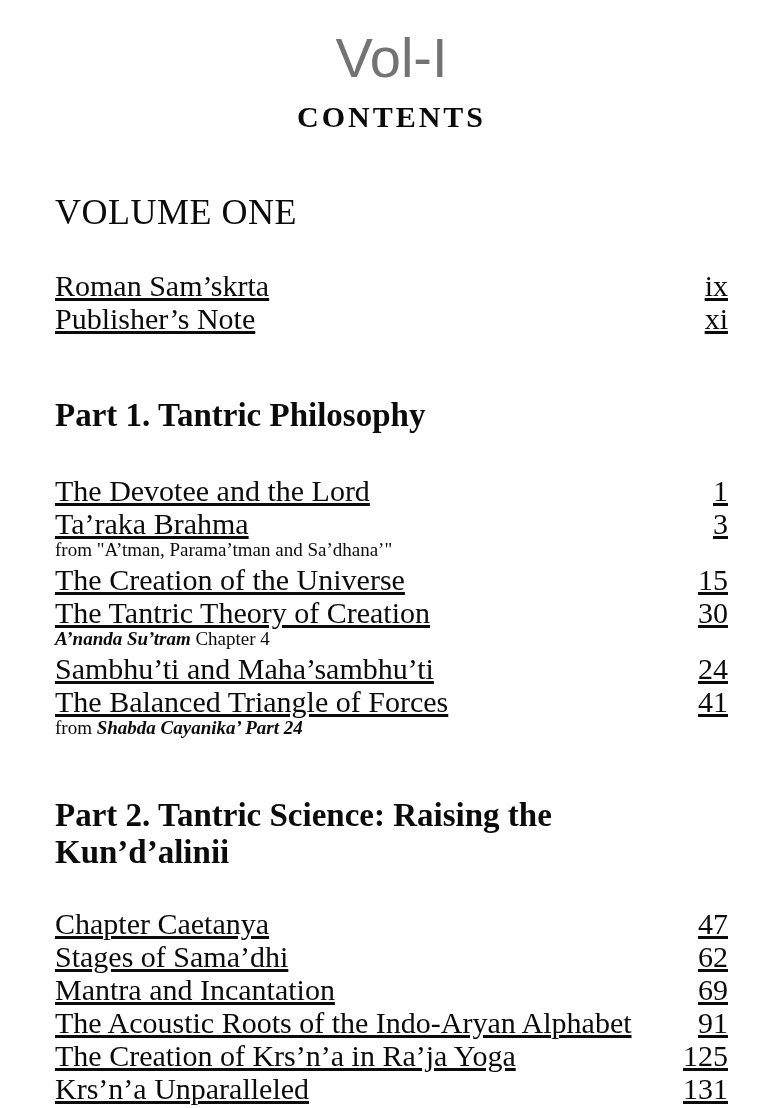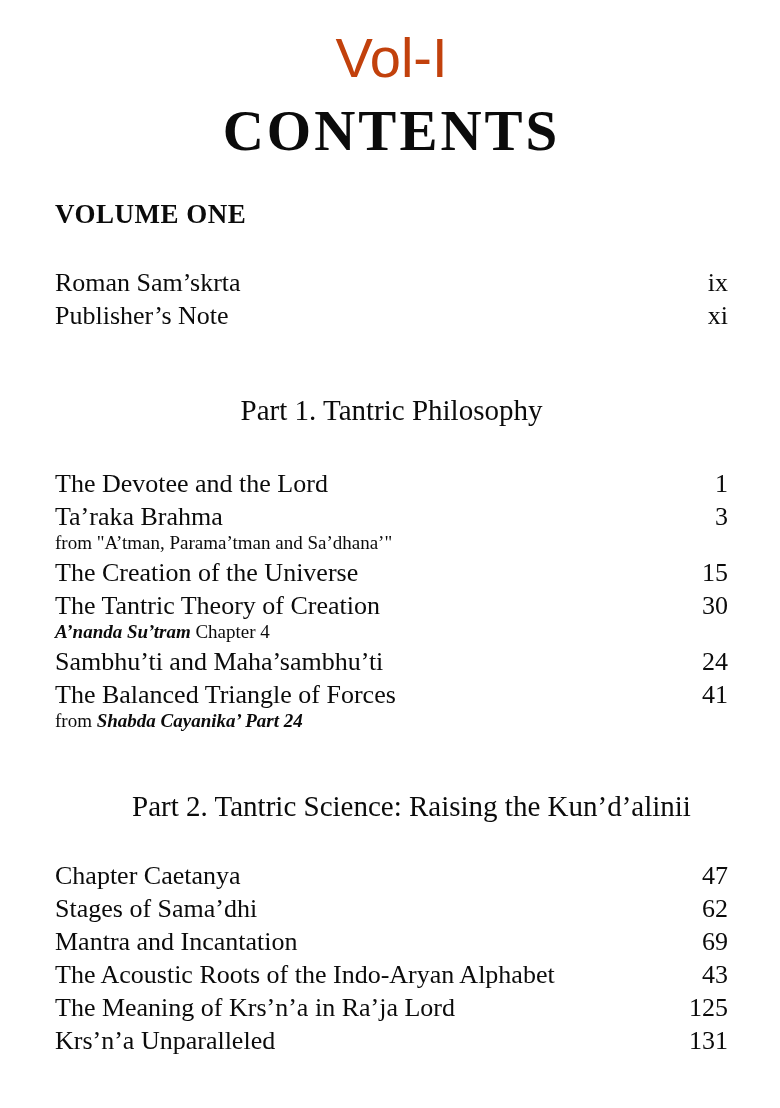--- a/index.html
+++ b/index.html
@@ -5,36 +5,36 @@
   html, body { margin: 0; padding: 0; background: #ffffff; }
   .page {
     width: 780px; height: 1108px; box-sizing: border-box;
     padding: 18px 52px 0 55px; background: #ffffff;
     font-family: "Liberation Serif", serif; color: #0b0b0b;
     overflow: hidden;
   }
   .vol {
     margin-top: 12px; text-align: center;
     font-family: "Liberation Sans", sans-serif;
-    font-size: 56px; line-height: 1; color: #c2410c;
+    font-size: 56px; line-height: 1; color: #737373;
   }
   .contents {
     margin-top: 15px; text-align: center;
-    font-size: 57px; font-weight: bold; letter-spacing: 3px; line-height: 1.05;
+    font-size: 30px; font-weight: bold; letter-spacing: 3px; line-height: 1.05;
   }
-  .volume-one { margin-top: 38px; font-size: 27px; font-weight: bold; letter-spacing: .5px; }
+  .volume-one { margin-top: 58px; font-size: 36px; font-weight: normal; letter-spacing: .5px; }
   .front { margin-top: 36px; }
   .toc-row {
     display: flex; justify-content: space-between; align-items: flex-start;
-    font-size: 26px; line-height: 33px;
+    font-size: 30px; line-height: 33px; text-decoration: underline;
   }
   .toc-page { padding-left: 12px; white-space: nowrap; }
-  .part-heading { font-size: 29px; font-weight: normal; text-align: center; }
+  .part-heading { font-size: 33px; font-weight: bold; }
   .ph1 { margin-top: 62px; }
-  .ph2 { margin-top: 56px; margin-left: 40px; }
+  .ph2 { margin-top: 56px; }
   .list1 { margin-top: 40px; }
   .list2 { margin-top: 36px; }
   .toc-sub { font-size: 19px; line-height: 26px; margin-top: -3px; }
   .toc-sub em { font-style: italic; font-weight: bold; }
 </style>
 </head>
 <body>
 
 <div class="page">
 
@@ -96,24 +96,24 @@
     <div class="toc-row">
       <span>Stages of Sama’dhi</span>
       <span class="toc-page">62</span>
     </div>
     <div class="toc-row">
       <span>Mantra and Incantation</span>
       <span class="toc-page">69</span>
     </div>
     <div class="toc-row">
       <span>The Acoustic Roots of the Indo-Aryan Alphabet</span>
-      <span class="toc-page">43</span>
+      <span class="toc-page">91</span>
     </div>
     <div class="toc-row">
-      <span>The Meaning of Krs’n’a in Ra’ja Lord</span>
+      <span>The Creation of Krs’n’a in Ra’ja Yoga</span>
       <span class="toc-page">125</span>
     </div>
     <div class="toc-row">
       <span>Krs’n’a Unparalleled</span>
       <span class="toc-page">131</span>
     </div>
   </div>
 
 </div>
 

